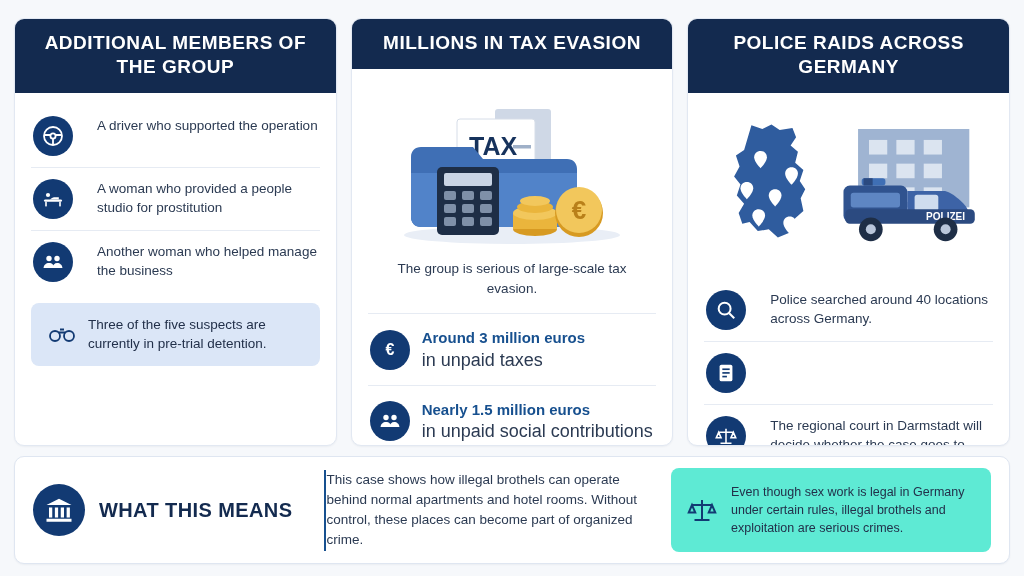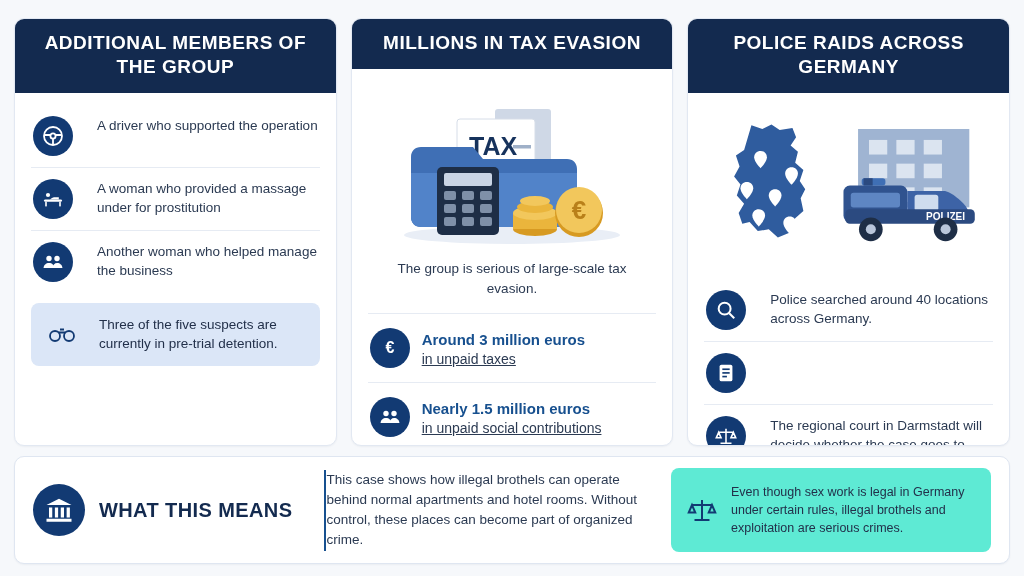--- a/index.html
+++ b/index.html
@@ -77,21 +77,21 @@
   .circle svg { display: block; }
 
   
   .highlight {
     margin-top: 10px;
     background: #dbe6f7;
     border-radius: 8px;
     padding: 12px 14px;
     display: flex;
     align-items: center;
-    gap: 20px;
+    gap: 9px;
   }
   .highlight .row-text { color: #22304a; }
   .hl-icon {
     flex: 0 0 auto;
     width: 34px; height: 34px;
     display: flex; align-items: center; justify-content: center;
     color: #123a73;
   }
 
   
@@ -110,21 +110,21 @@
   }
   .stat {
     display: flex; align-items: center; gap: 12px;
     padding: 14px 2px;
   }
   .stat + .stat { border-top: 1px solid #e6ebf3; }
   .stat-main {
     font-size: 15px; font-weight: bold; color: #17508f;
     line-height: 1.3;
   }
-  .stat-sub { font-size: 14px; color: #2b3a52; margin-top: 2px; text-decoration: underline; }
+  .stat-sub { font-size: 18px; color: #2b3a52; margin-top: 2px; }
 
   
   .illus-right {
     height: 172px;
     display: flex; align-items: center; justify-content: center;
     gap: 6px;
     margin-bottom: 2px;
   }
 
   
@@ -189,21 +189,21 @@
         <div class="row">
           <div class="circle">
             <svg width="24" height="24" viewBox="0 0 24 24" fill="#fff">
               <circle cx="7" cy="8" r="2.1"></circle>
               <rect x="3" y="12.4" width="18" height="2.4" rx="1.2"></rect>
               <path d="M9 12.4c1.5-1.6 3.4-2.2 5.6-2.2h3.2v2.2H9z"></path>
               <rect x="4.2" y="14.8" width="1.6" height="4.6"></rect>
               <rect x="18.2" y="14.8" width="1.6" height="4.6"></rect>
             </svg>
           </div>
-          <div class="row-text">A woman who provided a massage under for prostitution</div>
+          <div class="row-text">A woman who provided a people studio for prostitution</div>
         </div>
 
         <div class="row">
           <div class="circle">
             <svg width="24" height="24" viewBox="0 0 24 24" fill="#fff">
               <circle cx="8" cy="8.5" r="2.7"></circle>
                 <circle cx="16" cy="8.5" r="2.7"></circle>
               <path d="M2.6 18c0-3 2.5-5 5.4-5s5.4 2 5.4 5z"></path>
               <path d="M11.6 18c0-3 2-5 4.6-5s5.2 2 5.2 5z"></path>
             </svg>

